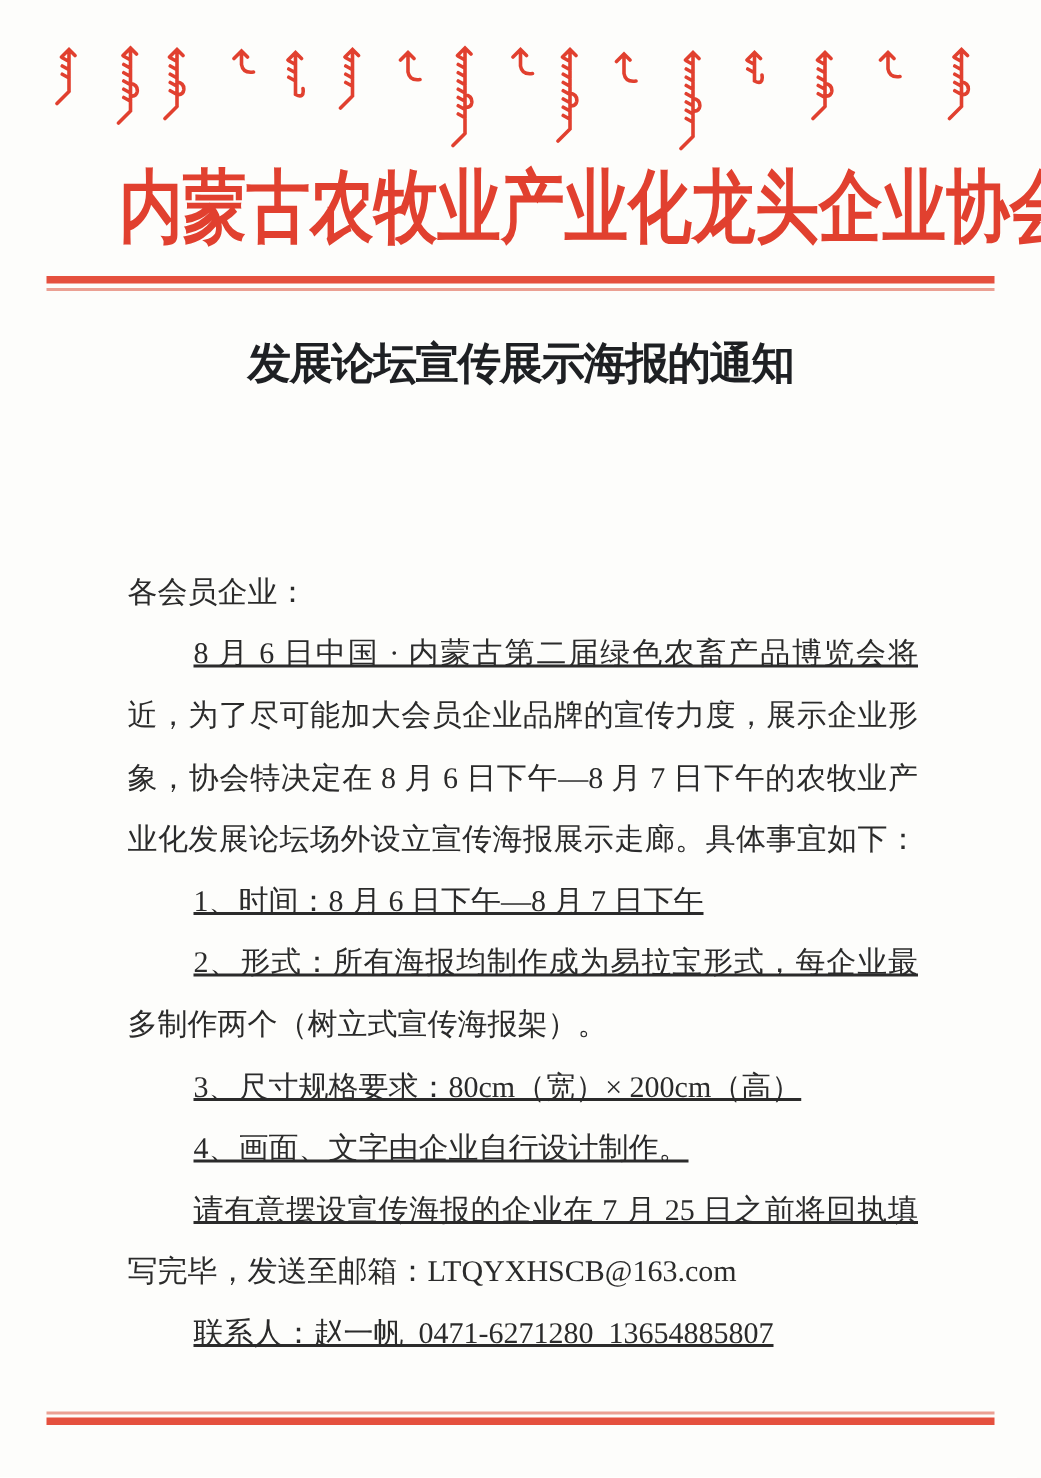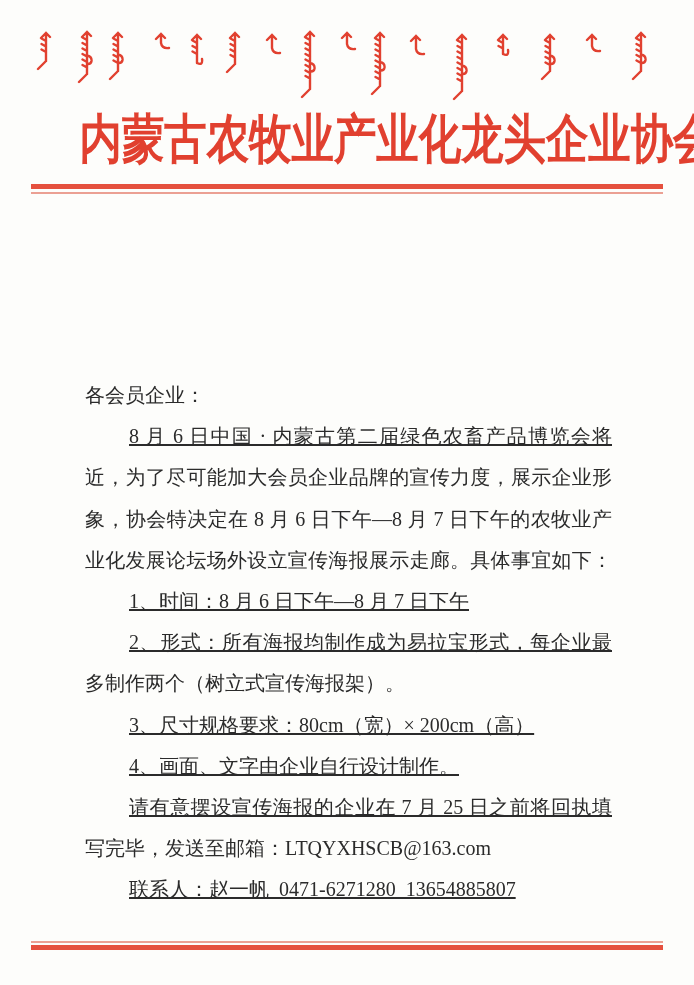--- a/index.html
+++ b/index.html
@@ -50,20 +50,21 @@
   <div class="org-title" style="color: rgb(225, 64, 47);">
     <span>内蒙古农牧业产业化龙头企业协会</span>
   </div>
 
   <div class="rule rule-top">
     <div class="thick" style="background: rgb(229, 80, 62);"></div>
     <div class="thin" style="background: rgb(235, 160, 147);"></div>
   </div>
 
   <div class="doc-title">
+    <div>发展论坛宣传展示海报的通知</div>
   </div>
 
   <div class="body-text" id="body-lines" style="color: rgb(43, 43, 43);"><div class="body-line">各会员企业：</div><div class="body-line indent justify">8 月 6 日中国 · 内蒙古第二届绿色农畜产品博览会将</div><div class="body-line justify">近，为了尽可能加大会员企业品牌的宣传力度，展示企业形</div><div class="body-line justify">象，协会特决定在 8 月 6 日下午—8 月 7 日下午的农牧业产</div><div class="body-line justify">业化发展论坛场外设立宣传海报展示走廊。具体事宜如下：</div><div class="body-line indent">1、时间：8 月 6 日下午—8 月 7 日下午</div><div class="body-line indent justify">2、形式：所有海报均制作成为易拉宝形式，每企业最</div><div class="body-line">多制作两个（树立式宣传海报架）。</div><div class="body-line indent">3、尺寸规格要求：80cm（宽）× 200cm（高）</div><div class="body-line indent">4、画面、文字由企业自行设计制作。</div><div class="body-line indent justify">请有意摆设宣传海报的企业在 7 月 25 日之前将回执填</div><div class="body-line">写完毕，发送至邮箱：LTQYXHSCB@163.com</div><div class="body-line indent">联系人：赵一帆  0471-6271280  13654885807</div></div>
 
   <div class="rule rule-bottom">
     <div class="thin" style="background: rgb(235, 160, 147);"></div>
     <div class="thick" style="background: rgb(229, 80, 62);"></div>
   </div>
 
 </div>

